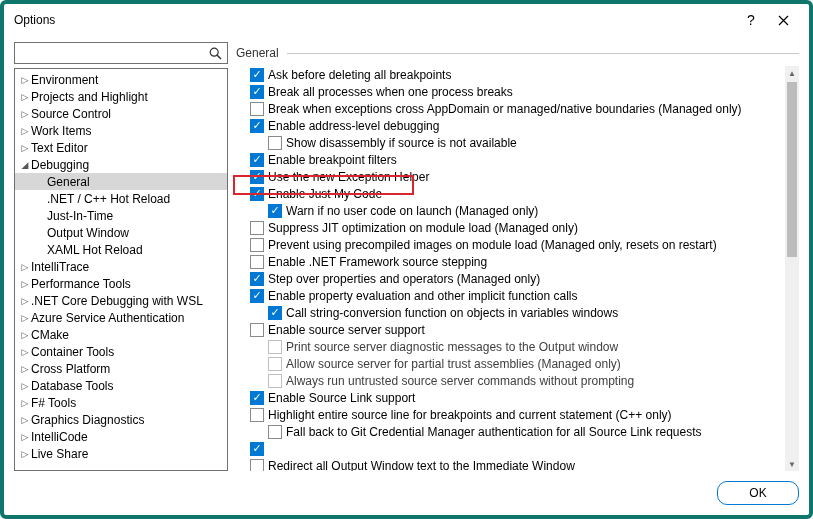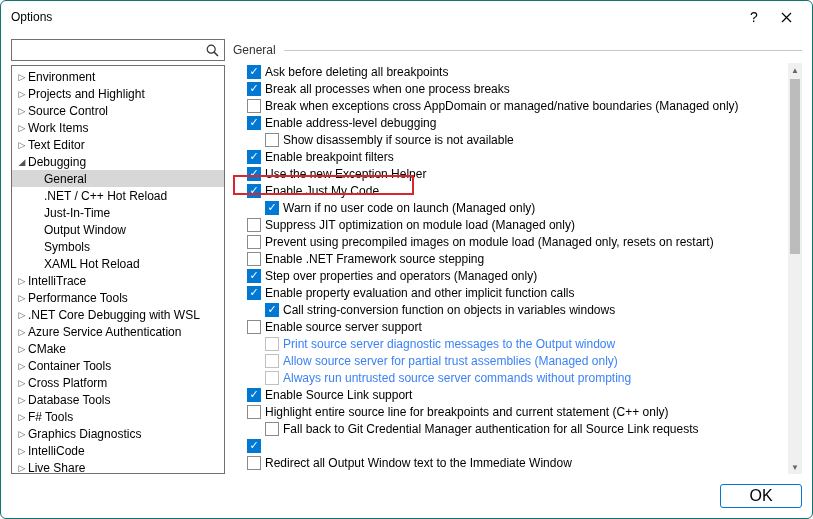--- a/index.html
+++ b/index.html
@@ -1,17 +1,17 @@
 <!DOCTYPE html>
 <html><head>
 <meta charset="utf-8">
 <style>
 * { box-sizing: border-box; margin: 0; padding: 0; }
 body { font-family: "Segoe UI", Tahoma, sans-serif; font-size: 12px; background: #fff; color: #000; }
-.dialog { width: 813px; height: 519px; border: 1px solid #0f766e; background: #fff; display: flex; flex-direction: column; border-radius: 6px; overflow: hidden; }
+.dialog { width: 813px; height: 519px; border: 4px solid #0f766e; background: #fff; display: flex; flex-direction: column; border-radius: 6px; overflow: hidden; }
 .titlebar { display: flex; align-items: center; padding: 6px 10px; height: 32px; }
 .titlebar-title { flex: 1; font-size: 12px; }
 .titlebar-btn { width: 32px; height: 26px; display: flex; align-items: center; justify-content: center; font-size: 14px; }
 .content { flex: 1; display: flex; padding: 6px 10px 0 10px; gap: 8px; overflow: hidden; }
 .left-pane { width: 214px; display: flex; flex-direction: column; }
 .search-row { display: flex; align-items: center; border: 1px solid #707070; padding: 1px; margin-bottom: 4px; height: 22px; }
 .search-input { flex: 1; border: none; outline: none; font-size: 12px; padding: 0 4px; }
 .search-icon { padding: 0 4px; color: #333; display: flex; align-items: center; }
 .tree { flex: 1; border: 1px solid #707070; overflow-y: auto; padding: 2px 0; }
 .tree-item { display: flex; align-items: center; padding: 0 4px; height: 17px; cursor: default; }
@@ -20,29 +20,29 @@
 .tree-item.selected { background: #d7d7d7; }
 .right-pane { flex: 1; display: flex; flex-direction: column; }
 .section-head { display: flex; align-items: center; margin: 4px 0 6px 0; }
 .section-title { color: #333; margin-right: 8px; }
 .section-line { flex: 1; border-top: 1px solid #c8c8c8; }
 .options-area { flex: 1; display: flex; overflow: hidden; }
 .options-list { flex: 1; overflow: hidden; padding-left: 14px; }
 .opt-row { display: flex; align-items: center; height: 17px; }
 .cb { width: 14px; height: 14px; border: 1px solid #8a8a8a; margin-right: 4px; display: inline-flex; align-items: center; justify-content: center; font-size: 11px; flex-shrink: 0; }
 .cb.checked { background: #0078d4; border-color: #0078d4; color: #fff; }
-.opt-row.disabled { color: #3b82f6; }
+.opt-row.disabled { color: #404040; }
 .opt-row.disabled .cb { border-color: #c0c0c0; }
 .ind-1 { margin-left: 18px; }
 .highlight-mark { position: absolute; border: 2px solid #d9262e; width: 181px; height: 20px; left: 233px; top: 175px; pointer-events: none; }
 .sbar { width: 14px; background: #f0f0f0; display: flex; flex-direction: column; }
 .sbar-thumb { background: #bcbcbc; width: 10px; margin: 0 2px; }
 .sbar-btn { height: 14px; display: flex; align-items: center; justify-content: center; color: #666; font-size: 8px; }
 .footer { display: flex; justify-content: flex-end; gap: 8px; padding: 10px; }
-.btn { min-width: 82px; height: 24px; border: 1px solid #767676; background: #fff; font-size: 16px; border-radius: 3px; cursor: default; }
+.btn { min-width: 82px; height: 24px; border: 1px solid #767676; background: #fff; font-size: 12px; border-radius: 10px; cursor: default; }
 .btn.primary { border-color: #0078d4; }
 .dialog-wrap { position: relative; }
 svg { display: block; }
 </style>
 </head>
 <body>
 <div class="dialog-wrap">
 <div class="dialog">
 
 <div class="titlebar">
@@ -97,23 +97,20 @@
       <div class="tree-item indent-2">
               <span>.NET / C++ Hot Reload</span>
             </div>
       <div class="tree-item indent-2">
               <span>Just-In-Time</span>
             </div>
       <div class="tree-item indent-2">
               <span>Output Window</span>
             </div>
       <div class="tree-item indent-2">
-              <span>Symbols</span>
-            </div>
-      <div class="tree-item indent-2">
               <span>XAML Hot Reload</span>
             </div>
       <div class="tree-item">
               <span class="arrow">▷</span>
               <span>IntelliTrace</span>
             </div>
       <div class="tree-item">
               <span class="arrow">▷</span>
               <span>Performance Tools</span>
             </div>

